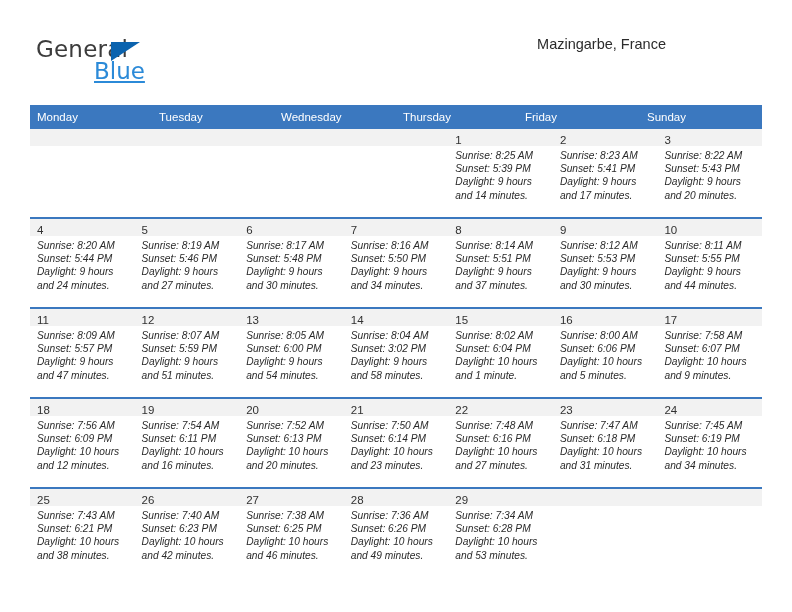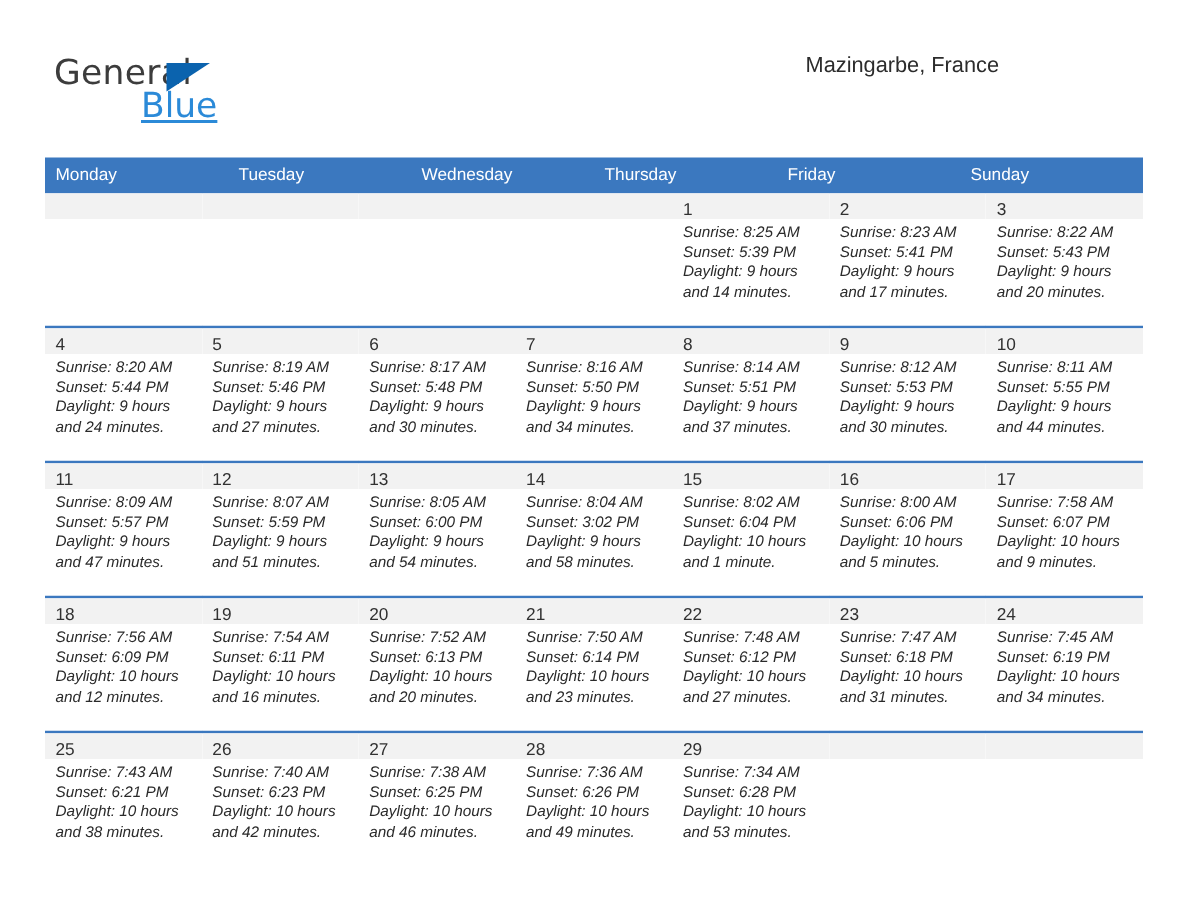--- a/index.html
+++ b/index.html
@@ -406,21 +406,21 @@
               <div>Sunrise: 7:50 AM</div>
               <div>Sunset: 6:14 PM</div>
               <div>Daylight: 10 hours</div>
               <div>and 23 minutes.</div>
             </div>
           </div>
           <div class="day">
             <div class="day-num-band"><span class="day-num">22</span></div>
             <div class="day-info">
               <div>Sunrise: 7:48 AM</div>
-              <div>Sunset: 6:12 PM</div>
+              <div>Sunset: 6:16 PM</div>
               <div>Daylight: 10 hours</div>
               <div>and 27 minutes.</div>
             </div>
           </div>
           <div class="day">
             <div class="day-num-band"><span class="day-num">23</span></div>
             <div class="day-info">
               <div>Sunrise: 7:47 AM</div>
               <div>Sunset: 6:18 PM</div>
               <div>Daylight: 10 hours</div>

